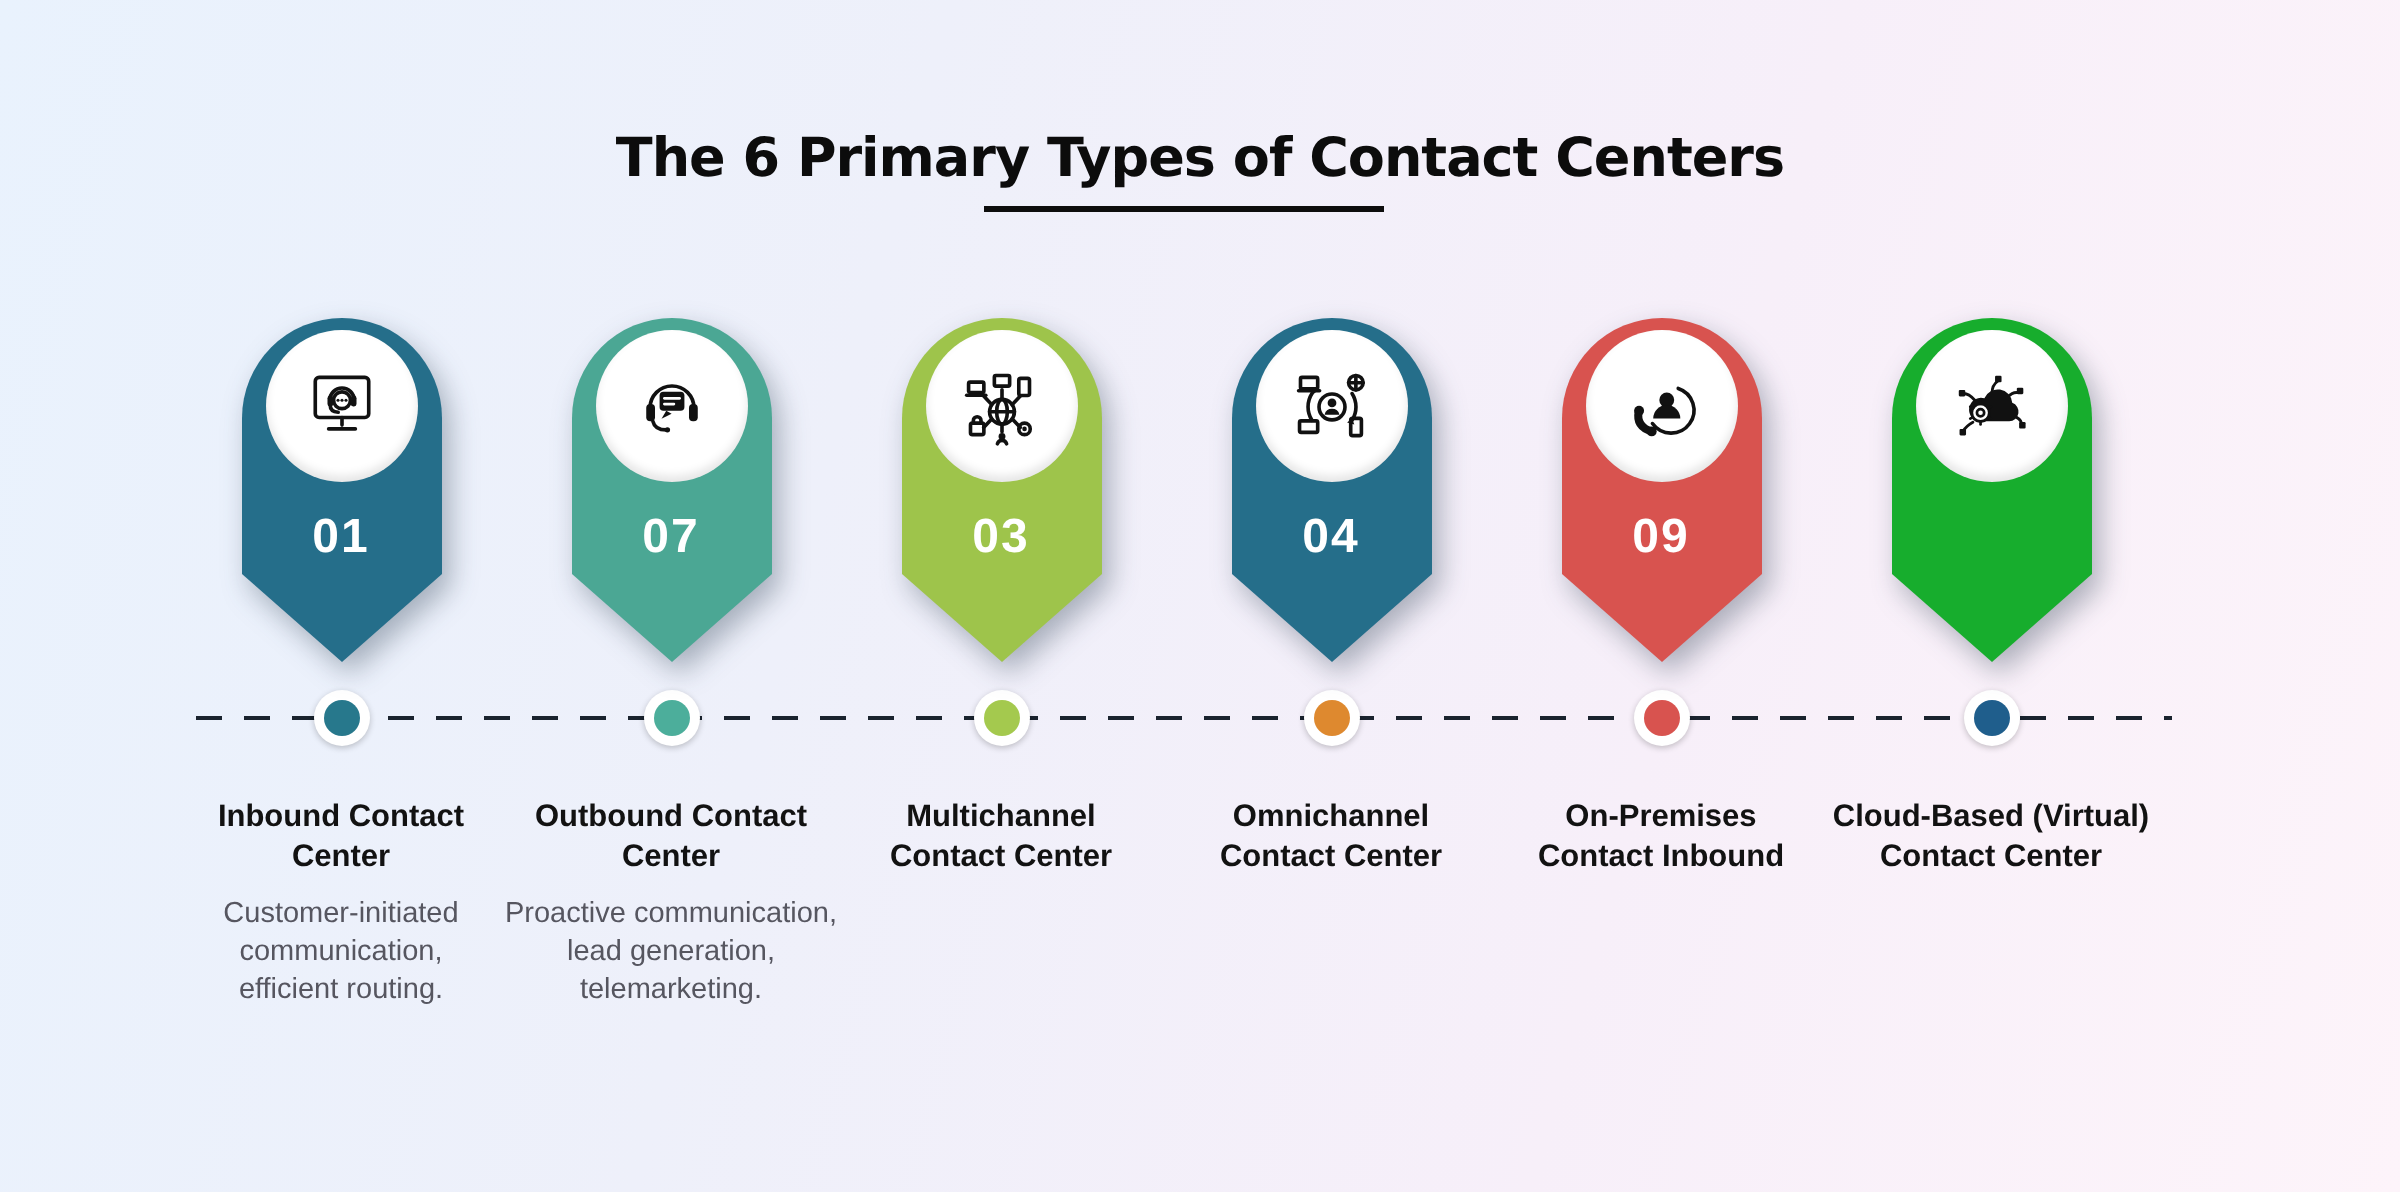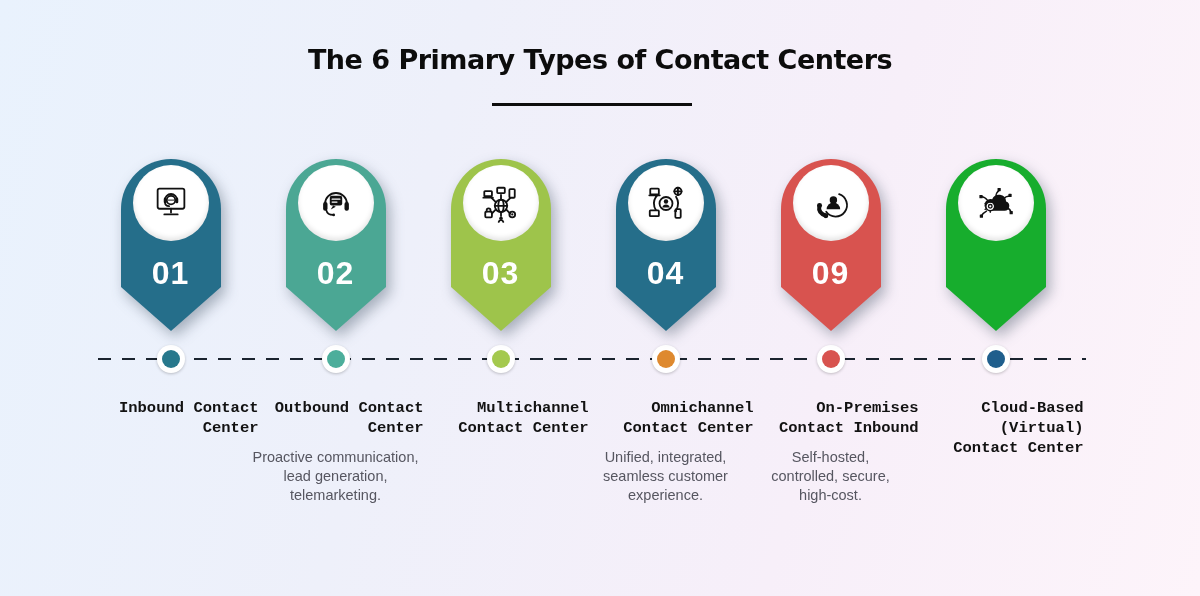--- a/index.html
+++ b/index.html
@@ -2,21 +2,21 @@
 <html><head>
 <meta charset="utf-8">
 <style>
   html,body{margin:0;padding:0;}
   body{
     width:1200px;height:596px;position:relative;overflow:hidden;
     background:linear-gradient(105deg,#e9f2fd 0%,#eef0fa 35%,#f7eff9 68%,#fdf4fa 100%);
     font-family:"Liberation Sans",sans-serif;
   }
   .page-title{
-    position:absolute;top:44px;left:0;width:100%;text-align:center;
+    position:absolute;top:64px;left:0;width:100%;text-align:center;
     font-family:"DejaVu Sans",sans-serif;font-weight:800;font-size:27px;
     letter-spacing:-0.5px;color:#0c0c0c;margin:0;
   }
   .title-underline{
     position:absolute;top:103px;left:50%;margin-left:-108px;width:200px;height:3px;
     background:#0d0d0d;
   }
   .timeline{
     position:absolute;top:358px;left:98px;width:988px;height:2px;
     background:repeating-linear-gradient(to right,#1a232e 0 13px,transparent 13px 24px);
@@ -33,31 +33,31 @@
   .pin-svg{position:absolute;left:0;top:0;width:100px;height:173px;}
   .pin-circle{
     position:absolute;top:6px;left:50%;transform:translateX(-50%);
     width:76px;height:76px;border-radius:50%;background:#ffffff;
     display:flex;align-items:center;justify-content:center;
     box-shadow:inset 0 -3px 5px rgba(0,0,0,0.10);
   }
   .pin-circle svg{width:42px;height:42px;}
   .pin-number{
     position:absolute;top:96px;left:0;width:100%;text-align:center;
-    color:#ffffff;font-size:32px;font-weight:bold;letter-spacing:1px;
+    color:#ffffff;font-size:24px;font-weight:bold;letter-spacing:1px;
   }
   .dot{
     margin-top:13px;width:28px;height:28px;border-radius:50%;background:#ffffff;
     display:flex;align-items:center;justify-content:center;
     box-shadow:0 1px 3px rgba(0,0,0,0.22);
   }
   .dot-inner{width:18px;height:18px;border-radius:50%;}
   .item-title{
-    margin-top:26px;width:176px;text-align:right;white-space:pre-line;
-    font-size:15.5px;font-weight:bold;color:#121212;line-height:1.28;font-family:Liberation Mono, monospace;
+    margin-top:26px;width:176px;text-align:center;white-space:pre-line;
+    font-size:15.5px;font-weight:bold;color:#121212;line-height:1.28;
   }
   .item-desc{
     margin-top:9px;width:184px;text-align:center;white-space:pre-line;
     font-size:14.5px;color:#565660;line-height:1.32;
   }
   .ic{fill:none;stroke:#111;stroke-width:1.9;stroke-linecap:round;stroke-linejoin:round;}
 </style>
 </head>
 <body>
 
@@ -92,20 +92,23 @@
           </g>
         </svg>
       </div>
       <div class="pin-number">01</div>
     </div>
     <div class="dot">
       <div class="dot-inner" style="background: rgb(39, 120, 140);"></div>
     </div>
     <div class="item-title">Inbound Contact
 Center</div>
+    <div class="item-desc">Customer-initiated
+communication,
+efficient routing.</div>
   </div>
 
   <div class="column">
     <div class="pin-wrap">
       <svg class="pin-svg" viewBox="0 0 100 173">
         <path d="M0,50 A50,50 0 0 1 100,50 L100,128 L50,172 L0,128 Z" style="fill: rgb(75, 167, 148);"></path>
       </svg>
       <div class="pin-circle">
         <svg viewBox="0 0 44 44">
           <g class="ic">
@@ -118,21 +121,21 @@
             <rect x="15.5" y="14.5" width="13" height="10" rx="2"></rect>
             <path d="M19 24.5l-2.5 4.2 5.3-2.7z"></path>
             <circle cx="19.6" cy="34.5" r="1.4"></circle>
           </g>
           <g stroke="#fff" stroke-width="1.4" stroke-linecap="round">
             <path d="M18 18h8"></path>
               <path d="M18 21h5"></path>
           </g>
         </svg>
       </div>
-      <div class="pin-number">02</div>
+      <div class="pin-number">07</div>
     </div>
     <div class="dot">
       <div class="dot-inner" style="background: rgb(76, 174, 155);"></div>
     </div>
     <div class="item-title">Outbound Contact
 Center</div>
     <div class="item-desc">Proactive communication,
 lead generation,
 telemarketing.</div>
   </div>
@@ -205,23 +208,20 @@
           </g>
         </svg>
       </div>
       <div class="pin-number">04</div>
     </div>
     <div class="dot">
       <div class="dot-inner" style="background: rgb(222, 137, 47);"></div>
     </div>
     <div class="item-title">Omnichannel
 Contact Center</div>
-    <div class="item-desc">Unified, integrated,
-seamless customer
-experience.</div>
   </div>
 
   <div class="column">
     <div class="pin-wrap">
       <svg class="pin-svg" viewBox="0 0 100 173">
         <path d="M0,50 A50,50 0 0 1 100,50 L100,128 L50,172 L0,128 Z" style="fill: rgb(216, 83, 79);"></path>
       </svg>
       <div class="pin-circle">
         <svg viewBox="0 0 44 44">
           <g class="ic">
@@ -236,23 +236,20 @@
           <path d="M9.8 24.8q-1.6 8 7 10.6" fill="none" stroke="#111" stroke-width="4.2" stroke-linecap="round"></path>
         </svg>
       </div>
       <div class="pin-number">09</div>
     </div>
     <div class="dot">
       <div class="dot-inner" style="background: rgb(216, 83, 79);"></div>
     </div>
     <div class="item-title">On-Premises
 Contact Inbound</div>
-    <div class="item-desc">Self-hosted,
-controlled, secure,
-high-cost.</div>
   </div>
 
   <div class="column">
     <div class="pin-wrap">
       <svg class="pin-svg" viewBox="0 0 100 173">
         <path d="M0,50 A50,50 0 0 1 100,50 L100,128 L50,172 L0,128 Z" style="fill: rgb(23, 173, 45);"></path>
       </svg>
       <div class="pin-circle">
         <svg viewBox="0 0 44 44">
           <g fill="none" stroke="#111" stroke-width="1.5" stroke-linecap="round">

